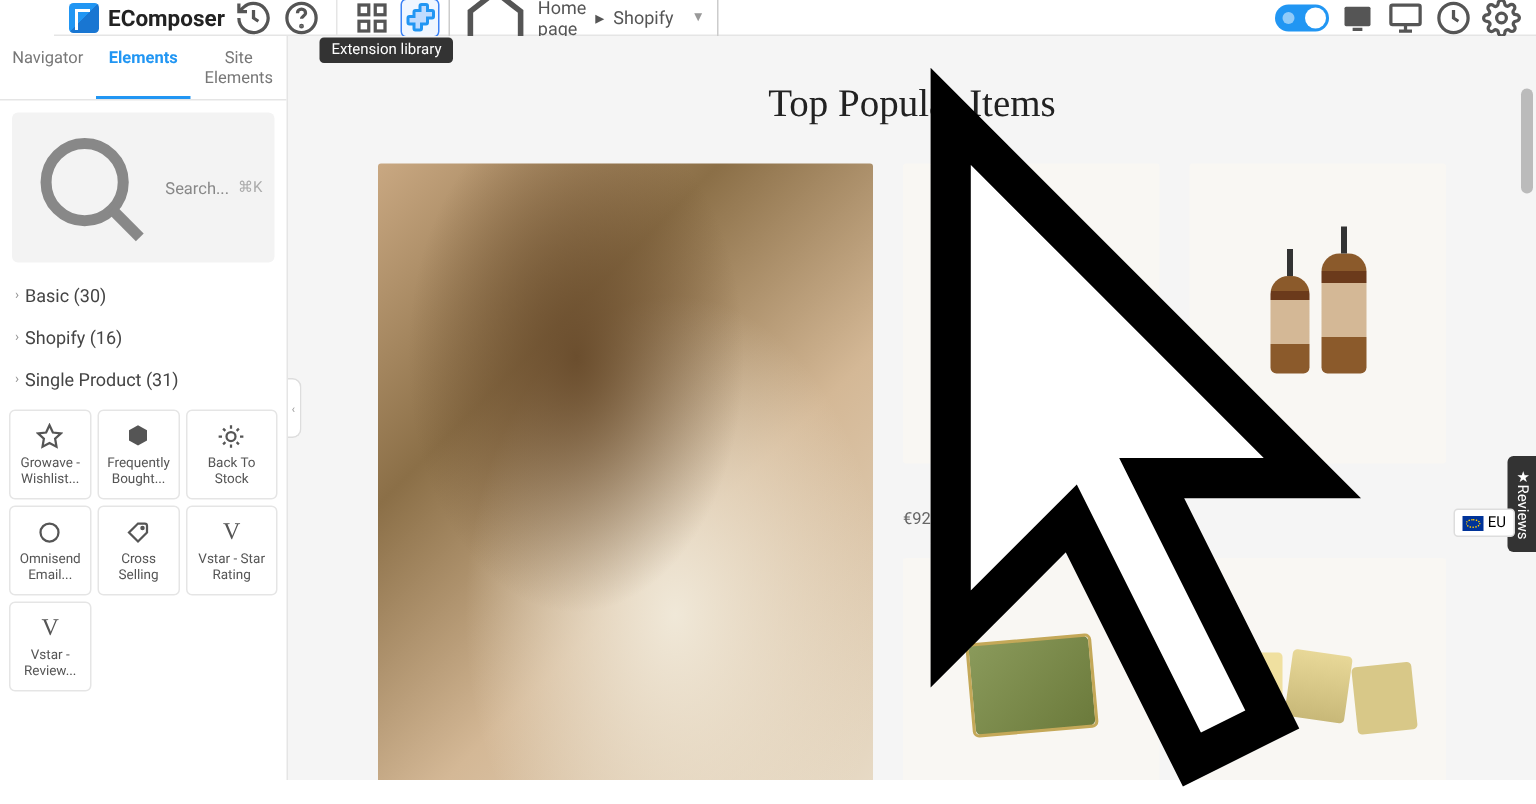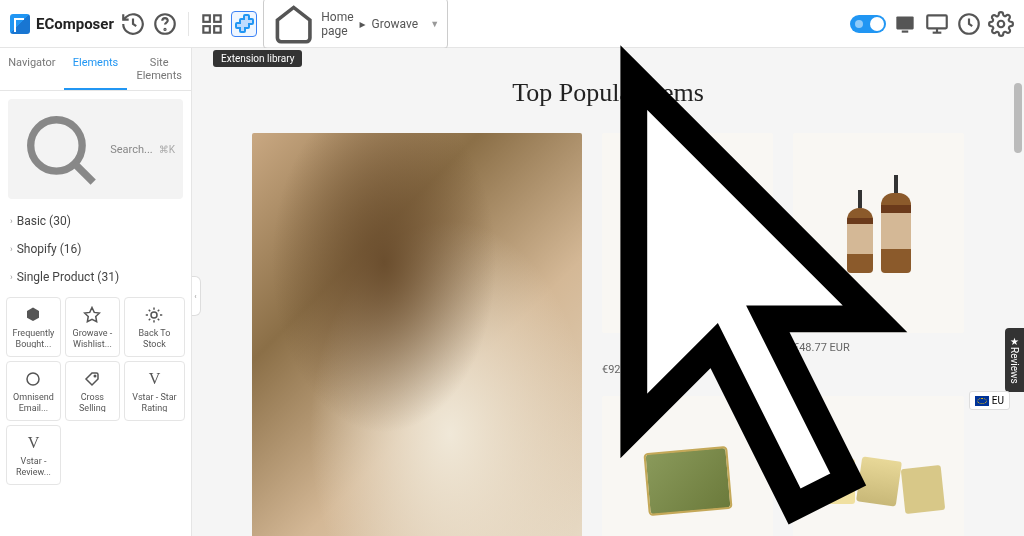--- a/index.html
+++ b/index.html
@@ -1,34 +1,34 @@
 <!DOCTYPE html>
 <html><head>
 <meta charset="utf-8">
 <style>
 *{margin:0;padding:0;box-sizing:border-box;font-family:-apple-system,BlinkMacSystemFont,"Segoe UI",Roboto,sans-serif;}
 body{width:1024px;height:536px;overflow:hidden;position:relative;background:#fff;}
-.topbar{height:48px;border-bottom:1px solid #e5e5e5;display:flex;align-items:center;padding:0 10px;gap:6px;}
+.topbar{height:24px;border-bottom:1px solid #e5e5e5;display:flex;align-items:center;padding:0 10px;gap:6px;margin-left:36px;}
 .logo{display:flex;align-items:center;gap:6px;font-weight:700;font-size:15px;color:#222;}
 .logo-mark{width:20px;height:20px;background:linear-gradient(135deg,#2196F3 50%,#1976D2 50%);border-radius:3px;position:relative;}
 .logo-mark::after{content:"";position:absolute;left:4px;top:4px;width:8px;height:12px;border:2px solid #fff;border-right:none;border-bottom:none;}
 .topbar-icon{width:26px;height:26px;display:flex;align-items:center;justify-content:center;color:#555;cursor:pointer;border-radius:4px;}
 .topbar-icon.active{border:1px solid #3b82f6;background:#eff6ff;}
 .topbar-sep{width:1px;height:24px;background:#e5e5e5;margin:0 4px;}
 .breadcrumb-box{display:flex;align-items:center;gap:6px;border:1px solid #ccc;border-radius:4px;padding:3px 8px;font-size:12px;color:#555;cursor:pointer;min-width:180px;}
 .spacer{flex:1;}
 .toggle{width:36px;height:18px;background:#2196F3;border-radius:9px;position:relative;cursor:pointer;}
 .toggle::after{content:"";position:absolute;right:2px;top:2px;width:14px;height:14px;background:#fff;border-radius:50%;}
 .toggle-dot{position:absolute;left:5px;top:5px;width:8px;height:8px;background:#fff;border-radius:50%;opacity:.5;}
 
 .body{display:flex;height:496px;}
 .sidebar{width:192px;border-right:1px solid #e5e5e5;display:flex;flex-direction:column;background:#fff;}
 .tabs{display:flex;border-bottom:1px solid #e5e5e5;}
 .tab{flex:1;padding:8px 0;font-size:11px;text-align:center;color:#777;cursor:pointer;}
-.tab.active{color:#2196F3;border-bottom:2px solid #2196F3;font-weight:400;}
+.tab.active{color:#2196F3;border-bottom:2px solid #2196F3;font-weight:700;}
 .search{margin:8px;padding:6px 8px;background:#f3f3f3;border-radius:4px;display:flex;align-items:center;gap:6px;font-size:11px;color:#888;text-align:center;}
 .search .kbd{font-size:10px;color:#aaa;}
 .cat{display:flex;align-items:center;gap:4px;padding:7px 10px;font-size:12px;color:#444;cursor:pointer;}
 .cat .chev{font-size:9px;color:#999;}
 
 .ext-grid{display:grid;grid-template-columns:repeat(3,1fr);gap:4px;padding:6px;}
 .ext-card{border:1px solid #e5e5e5;border-radius:4px;padding:8px 4px;display:flex;flex-direction:column;align-items:center;gap:4px;cursor:pointer;height:60px;justify-content:center;}
 .ext-icon{width:18px;height:18px;display:flex;align-items:center;justify-content:center;color:#555;}
 .ext-label{font-size:9px;color:#555;text-align:center;line-height:1.2;max-width:100%;overflow:hidden;}
 
@@ -51,25 +51,25 @@
 .bottle::before{content:"";position:absolute;top:-18px;left:50%;transform:translateX(-50%);width:4px;height:18px;background:#333;}
 .bottle.sm{height:65px;width:26px;}
 .soap1{width:80px;height:60px;background:linear-gradient(135deg,#8a9a5b,#6b7a3b);border-radius:4px;transform:rotate(-5deg);position:relative;}
 .soap1::before{content:"";position:absolute;inset:0;border:2px solid #c4a858;border-radius:4px;transform:scale(1.05);}
 .soap2{display:flex;gap:4px;}
 .sp{width:40px;height:45px;border-radius:3px;}
 .s1{background:#f0e0a0;}
 .s2{background:linear-gradient(#e8d898,#c8b878);transform:rotate(8deg);}
 .s3{background:#d8c888;transform:translateY(8px) rotate(-6deg);}
 
-.tooltip{position:absolute;left:213px;top:50px;background:#333;color:#fff;font-size:10px;padding:3px 8px;border-radius:3px;z-index:100;}
+.tooltip{position:absolute;left:213px;top:25px;background:#333;color:#fff;font-size:10px;padding:3px 8px;border-radius:3px;z-index:100;}
 .cursor{position:absolute;left:229px;top:24px;z-index:101;pointer-events:none;}
 
 .reviews-tab{position:absolute;right:0;top:280px;background:#333;color:#fff;font-size:10px;padding:8px 4px;writing-mode:vertical-rl;border-radius:4px 0 0 4px;cursor:pointer;}
-.eu-badge{position:absolute;right:14px;top:315px;background:#fff;border:1px solid #ddd;padding:3px 5px;font-size:10px;border-radius:3px;display:flex;align-items:center;gap:3px;margin-top:28px;}
+.eu-badge{position:absolute;right:14px;top:315px;background:#fff;border:1px solid #ddd;padding:3px 5px;font-size:10px;border-radius:3px;display:flex;align-items:center;gap:3px;}
 .flag{width:14px;height:10px;background:#003399;position:relative;}
 .flag::after{content:"";position:absolute;inset:2px;border:1px dotted #FFCC00;border-radius:50%;}
 .scrollbar{position:absolute;right:2px;top:0;bottom:0;width:10px;}
 .scroll-thumb{position:absolute;right:0;top:35px;width:8px;height:70px;background:#bbb;border-radius:4px;}
 
 svg{width:100%;height:100%;}
 </style>
 </head>
 <body>
 
@@ -105,21 +105,21 @@
       <svg viewBox="0 0 24 24" fill="none" stroke="#2196F3" stroke-width="2">
         <path d="M20 7h-3V4a1 1 0 00-1-1h-3a1 1 0 00-1 1v3H9a1 1 0 00-1 1v3H5a1 1 0 00-1 1v3a1 1 0 001 1h3v3a1 1 0 001 1h3a1 1 0 001-1v-3h3a1 1 0 001-1v-3h3a1 1 0 001-1V8a1 1 0 00-1-1z" fill="#bfdbfe"></path>
       </svg>
     </div>
   <div class="breadcrumb-box">
     <svg viewBox="0 0 24 24" width="14" height="14" fill="none" stroke="currentColor" stroke-width="2">
         <path d="M3 10l9-7 9 7v10a2 2 0 01-2 2H5a2 2 0 01-2-2z"></path>
       </svg>
     <span>Home page</span>
     <span>▸</span>
-    <span>Growave</span>
+    <span>Shopify</span>
     <span style="flex:1"></span>
     <span style="font-size:9px;color:#999">▼</span>
   </div>
   <div class="spacer"></div>
   <div class="toggle">
       <span class="toggle-dot"></span>
     </div>
   <div class="topbar-icon">
       <svg viewBox="0 0 24 24" fill="currentColor">
         <rect x="4" y="5" width="16" height="12" rx="1"></rect>
@@ -170,33 +170,33 @@
         <span class="chev">›</span>
         <span>Shopify (16)</span>
       </div>
     <div class="cat">
         <span class="chev">›</span>
         <span>Single Product (31)</span>
       </div>
     <div class="ext-grid">
       <div class="ext-card">
           <span class="ext-icon">
+            <svg viewBox="0 0 24 24" fill="none" stroke="currentColor" stroke-width="2">
+              <polygon points="12 2 15 8.5 22 9.3 17 14 18.2 21 12 17.8 5.8 21 7 14 2 9.3 9 8.5"></polygon>
+            </svg>
+          </span>
+          <span class="ext-label">Growave - Wishlist...</span>
+        </div>
+      <div class="ext-card">
+          <span class="ext-icon">
             <svg viewBox="0 0 24 24" fill="currentColor">
               <path d="M12 2l8 4.5v9L12 20l-8-4.5v-9z"></path>
             </svg>
           </span>
           <span class="ext-label">Frequently Bought...</span>
-        </div>
-      <div class="ext-card">
-          <span class="ext-icon">
-            <svg viewBox="0 0 24 24" fill="none" stroke="currentColor" stroke-width="2">
-              <polygon points="12 2 15 8.5 22 9.3 17 14 18.2 21 12 17.8 5.8 21 7 14 2 9.3 9 8.5"></polygon>
-            </svg>
-          </span>
-          <span class="ext-label">Growave - Wishlist...</span>
         </div>
       <div class="ext-card">
           <span class="ext-icon">
             <svg viewBox="0 0 24 24" fill="none" stroke="currentColor" stroke-width="2">
               <circle cx="12" cy="12" r="4"></circle>
               <line x1="12" y1="2" x2="12" y2="5"></line>
               <line x1="12" y1="19" x2="12" y2="22"></line>
               <line x1="4" y1="12" x2="1" y2="12"></line>
               <line x1="23" y1="12" x2="20" y2="12"></line>
               <line x1="5" y1="5" x2="7" y2="7"></line>

